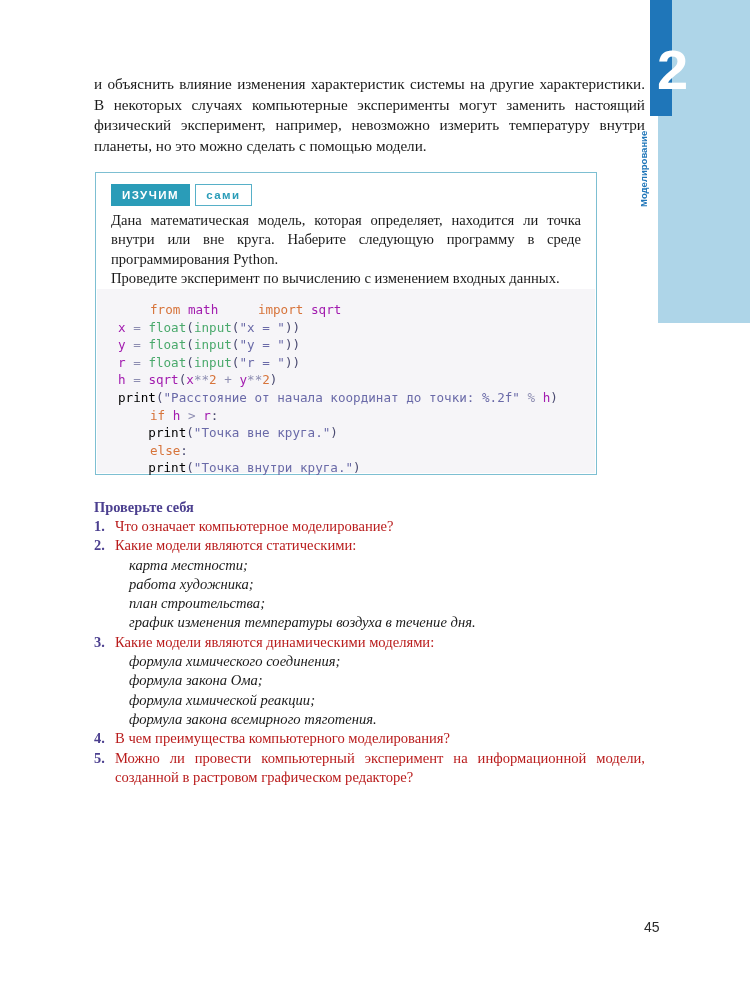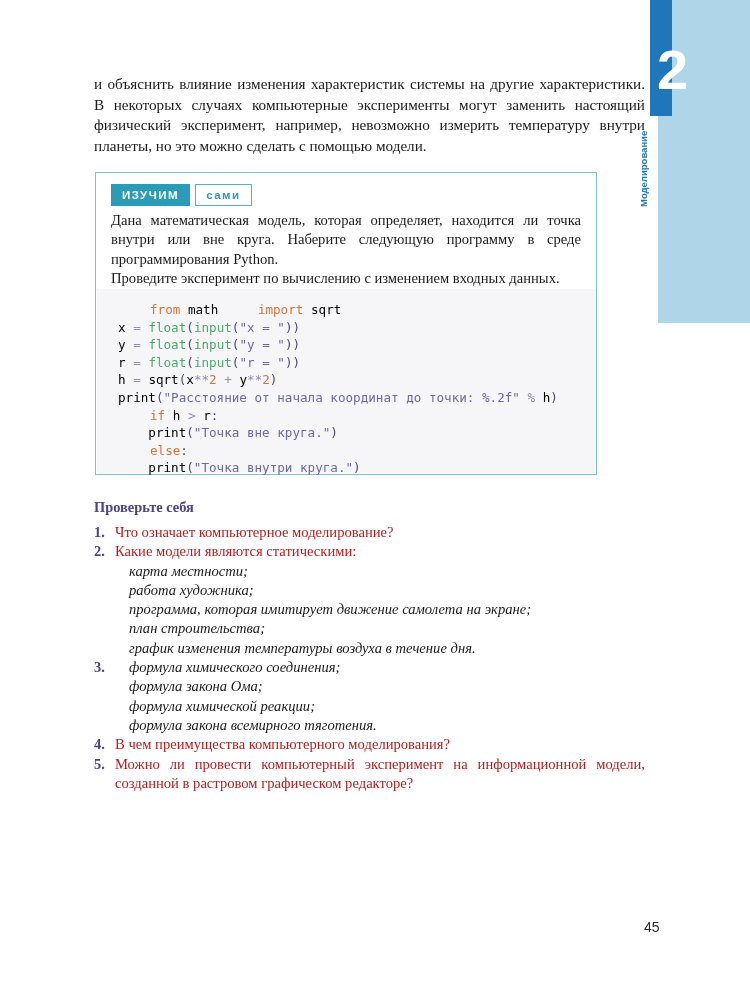--- a/index.html
+++ b/index.html
@@ -159,36 +159,36 @@
     line-height: 17.6px;
     color: #4a4a70;
     white-space: pre;
   }
   .kw   { color: #d7743b; margin-left: 32px; }
   .fn   { color: #4aa96c; }
   .fno  { color: #000000; margin-top: 6px; }
   .str  { color: #6a6aa8; }
   .num  { color: #d7743b; }
   .op   { color: #8e8eb2; }
-  .pl   { color: #000000; margin-top: 28px; }
+  .pl   { color: #a21caf; margin-top: 28px; }
 
   
   #check-section {
     position: absolute;
     left: 94px;
     top: 498px;
     width: 551px;
   }
   #check-title {
     font-family: "Liberation Serif", serif;
     font-weight: bold;
     font-size: 14.4px;
     line-height: 19px;
     color: #4b3f8f;
-    margin-bottom: 6px;
+    margin-bottom: 0;
   }
   .q-row {
     display: flex;
     align-items: flex-start;
     font-size: 14.6px;
     line-height: 19.3px;
   }
   .q-num {
     width: 21px;
     flex: 0 0 21px;
@@ -270,28 +270,28 @@
         <div class="q-body">
           <div class="q-text">Что означает компьютерное моделирование?</div>
         </div>
       </div>
       <div class="q-row">
         <div class="q-num">2.</div>
         <div class="q-body">
           <div class="q-text">Какие модели являются статическими:</div>
           <div class="q-sub">карта местности;</div>
           <div class="q-sub">работа художника;</div>
-          <div class="q-sub">программа, которая имитирует движение самолета на экране;</div>
           <div class="q-sub">план строительства;</div>
           <div class="q-sub">график изменения температуры воздуха в течение дня.</div>
         </div>
       </div>
       <div class="q-row">
         <div class="q-num">3.</div>
         <div class="q-body">
+          <div class="q-text">Какие модели являются динамическими моделями:</div>
           <div class="q-sub">формула химического соединения;</div>
           <div class="q-sub">формула закона Ома;</div>
           <div class="q-sub">формула химической реакции;</div>
           <div class="q-sub">формула закона всемирного тяготения.</div>
         </div>
       </div>
       <div class="q-row">
         <div class="q-num">4.</div>
         <div class="q-body">
           <div class="q-text">В чем преимущества компьютерного моделирования?</div>

